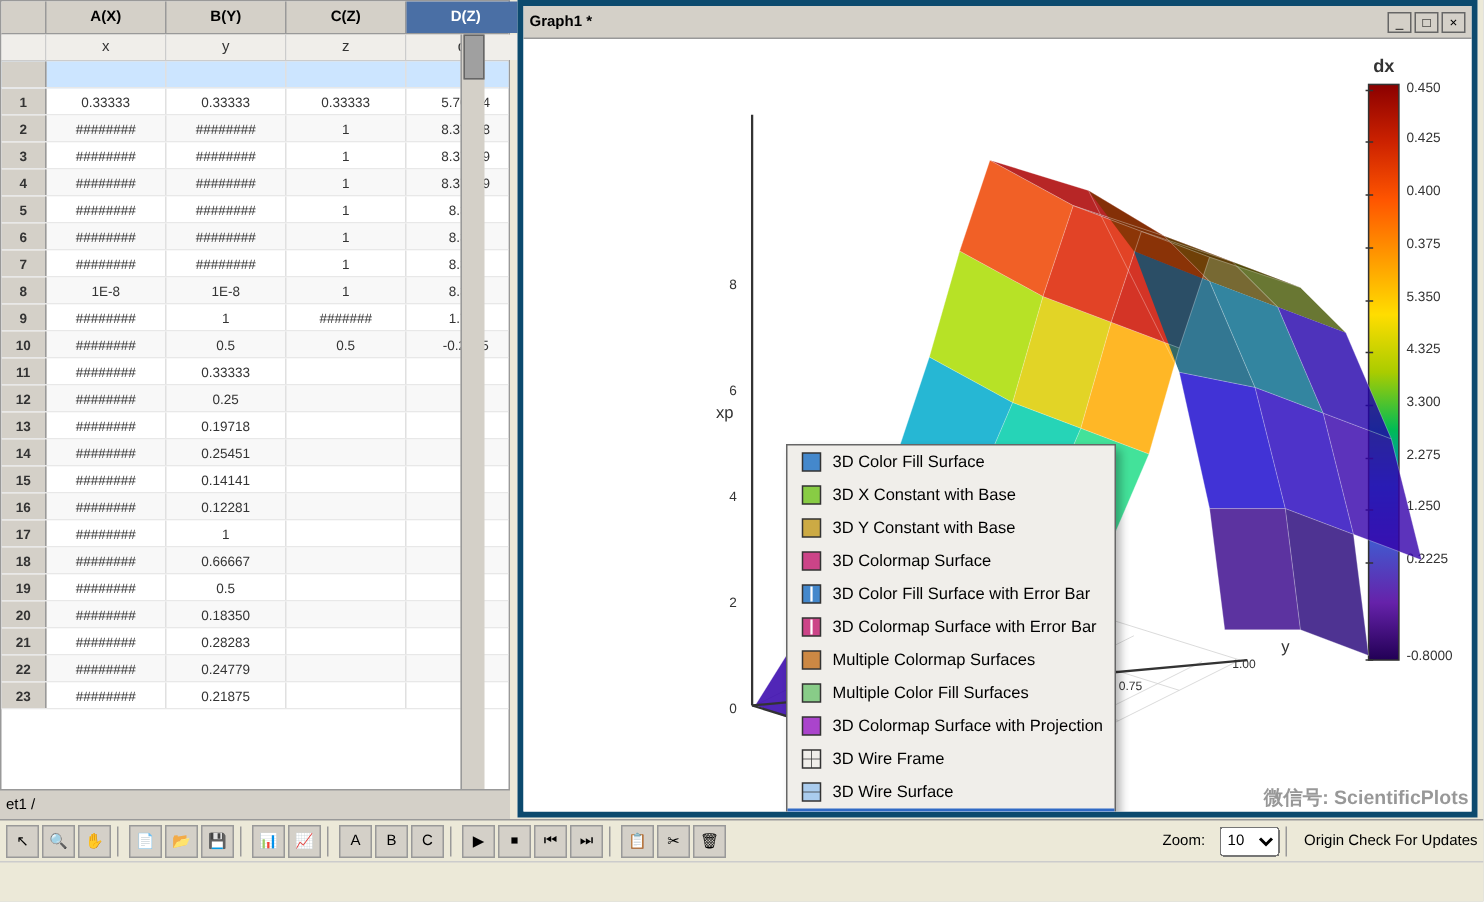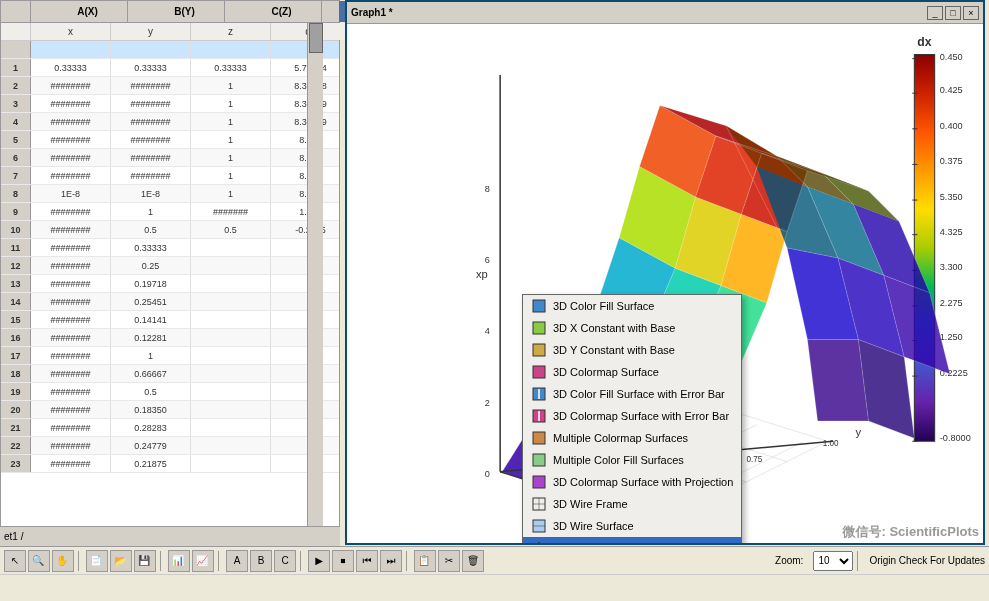--- a/index.html
+++ b/index.html
@@ -31,21 +31,20 @@
       background: #fff;
       border: 1px solid #999;
     }
 
     .spreadsheet-header {
       display: grid;
       grid-template-columns: 30px 80px 80px 80px 80px;
       background: #d4d0c8;
       border-bottom: 1px solid #999;
       height: 22px;
-      gap: 17px;
     }
 
     .sh-cell {
       border-right: 1px solid #999;
       display: flex;
       align-items: center;
       justify-content: center;
       font-weight: bold;
       font-size: 10px;
       color: #000;
@@ -124,21 +123,21 @@
     }
 
     
     .graph-panel {
       position: absolute;
       top: 0;
       left: 345px;
       width: 640px;
       height: 545px;
       background: #fff;
-      border: 2px solid #0c4a6e;
+      border: 4px solid #0c4a6e;
     }
 
     .graph-title-bar {
       height: 22px;
       background: #d4d0c8;
       display: flex;
       align-items: center;
       justify-content: space-between;
       padding: 0 4px;
       border-bottom: 1px solid #999;

